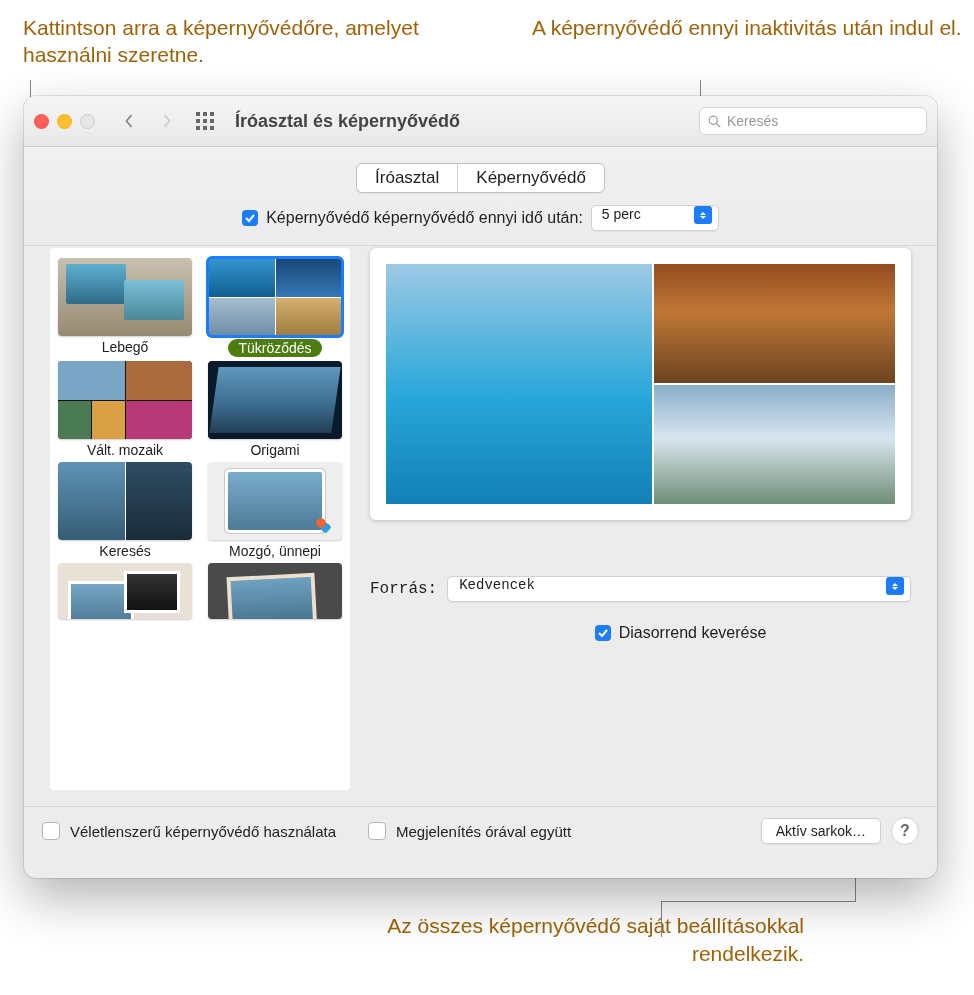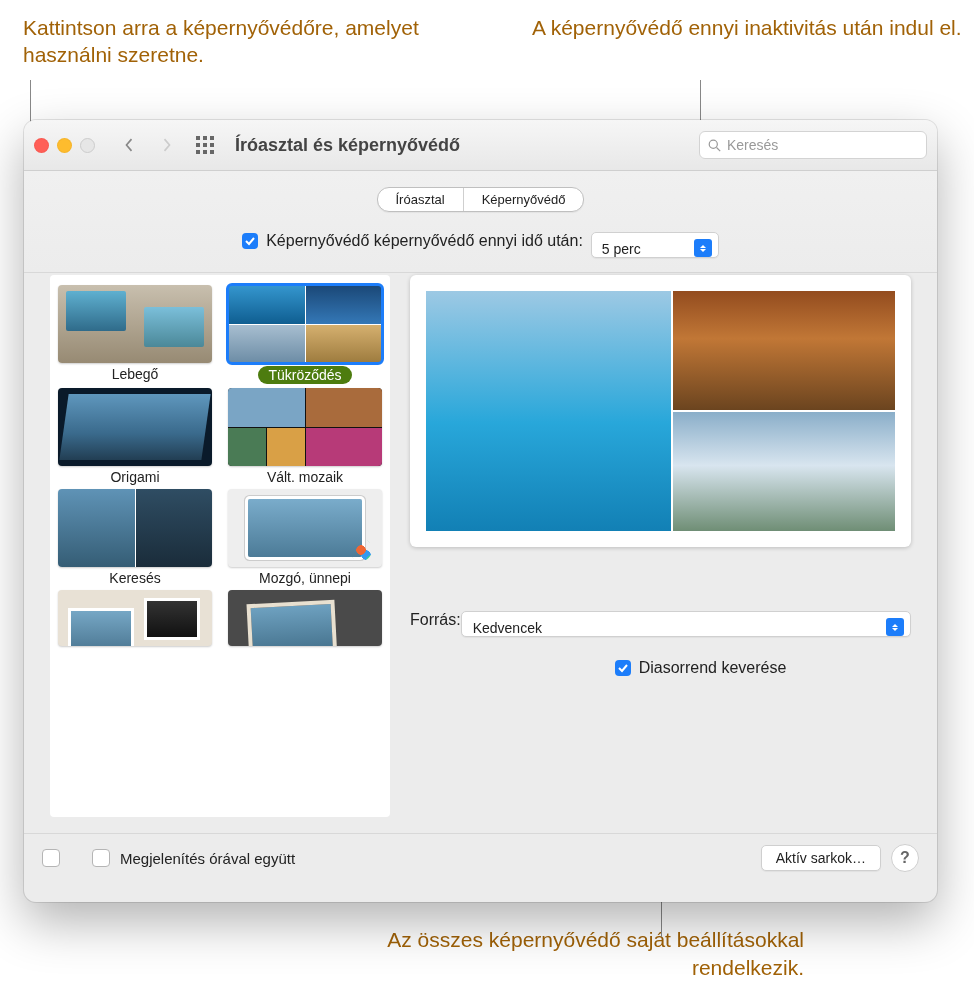--- a/index.html
+++ b/index.html
@@ -19,21 +19,21 @@
     line-height: 1.3;
     color: #a16207;
   }
   .callout-line {
     position: absolute;
     background: #888;
   }
   .window {
     position: absolute;
     left: 24px;
-    top: 120px;
+    top: 96px;
     width: 913px;
     height: 782px;
     border-radius: 12px;
     box-shadow: 0 20px 50px rgba(0,0,0,0.3), 0 0 0 1px rgba(0,0,0,0.1);
     background: #ececec;
     overflow: hidden;
   }
   .toolbar {
     height: 50px;
     background: linear-gradient(#f6f6f6, #e8e8e8);
@@ -64,62 +64,61 @@
   }
   .search {
     width: 210px; height: 26px; border-radius: 6px; background:#fff;
     border:1px solid #d3d3d3; display:flex; align-items:center; padding:0 8px;
     color:#999; font-size:14px; gap:6px;
   }
   .tabbar {
     display:flex; justify-content:center; padding:16px 0 12px;
   }
   .seg {
-    display:flex; border:1px solid #bfbfbf; border-radius:12px; overflow:hidden;
-    background:#fff; font-size:13px; box-shadow: 0 1px 1px rgba(0,0,0,0.05);
+    display:flex; border:1px solid #bfbfbf; border-radius:6px; overflow:hidden;
+    background:#fff; font-size:17px; box-shadow: 0 1px 1px rgba(0,0,0,0.05);
   }
   .seg > div {
     padding: 4px 18px; cursor:pointer;
   }
   .seg > div:first-child { border-right:1px solid #cfcfcf; }
   .seg > .active {  }
   .checkrow {
     display:flex; justify-content:center; align-items:center; gap:8px; font-size:16px;
     padding-bottom: 14px;
   }
   .checkbox {
     width:16px; height:16px; border-radius:4px; background:#1c7dfa;
     display:flex; align-items:center; justify-content:center; flex-shrink:0;
   }
   .checkbox.unchecked { background:#fff; border:1px solid #b5b5b5; }
   .checkbox svg { width:12px; height:12px; }
   .popup {
     background:#fff; border:1px solid #d0d0d0; border-radius:5px; height:24px;
-    padding:0 6px 0 10px; display:flex; align-items:flex-end; font-size:14px;
+    padding:0 6px 0 10px; display:flex; align-items:flex-start; font-size:14px;
     box-shadow: 0 1px 1px rgba(0,0,0,0.05);
-    margin-top: 8px;
   }
   .popup .arrows {
     width:18px; height:18px; background:#1c7dfa; border-radius:3px; margin-left:10px;
     display:flex; flex-direction:column; align-items:center; justify-content:center; gap:1px;
   }
   .popup .arrows::before, .popup .arrows::after {
     content:""; width:0; height:0; border-left:3px solid transparent; border-right:3px solid transparent;
   }
   .popup .arrows::before { border-bottom:3px solid #fff; }
   .popup .arrows::after { border-top:3px solid #fff; }
   .content {
     padding: 0 26px 14px;
     border-top:1px solid #d8d8d8;
   }
   .content-inner {
     display:flex; gap:20px; height:542px; padding:2px 0;
   }
   .thumb-panel {
-    width: 340px; overflow-y:hidden; background:#fff; border-radius:4px; position:relative; flex-shrink:0;
+    width: 300px; overflow-y:hidden; background:#fff; border-radius:4px; position:relative; flex-shrink:0;
   }
   .thumb-scroll {
     padding: 10px 8px; display:grid; grid-template-columns: 1fr 1fr; gap:4px 16px;
   }
   .thumb-item { text-align:center; font-size:14px; cursor:pointer; }
   .thumb-box {
     height:78px; border-radius:4px; position:relative; overflow:hidden; margin-bottom:3px;
     box-shadow: 0 1px 2px rgba(0,0,0,0.2);
   }
   .thumb-item.selected .thumb-box { outline:3px solid #1c7dfa; outline-offset:-1px; }
@@ -167,21 +166,21 @@
   }
   .preview-box {
     height:272px; border-radius:6px; background:#eee; overflow:hidden;
     box-shadow: 0 1px 4px rgba(0,0,0,0.2);
     display:grid; grid-template-columns: 1.1fr 1fr; grid-template-rows: 1fr 1fr; gap:2px; background:#fff; padding:16px; box-sizing:border-box;
   }
   .preview-box > div:nth-child(1){grid-row:1/3;background:linear-gradient(180deg,#9dc9e4 0%,#28a7da 55%,#1280b5 100%);}
   .preview-box > div:nth-child(2){background:linear-gradient(180deg,#934c1f 0%,#c17736 40%,#6b441f 100%);}
   .preview-box > div:nth-child(3){background:linear-gradient(180deg,#8aaec9 0%,#d8e5ef 45%,#6f8e75 100%);}
   .source-row {
-    display:flex; align-items:center; gap:0; font-size:16px;
+    display:flex; align-items:center; gap:10px; font-size:16px;font-family:Liberation Mono, monospace;
   }
   .source-row .popup { flex:1; margin-left:auto;padding-left:11px; }
   .shuffle-row {
     display:flex; align-items:center; gap:8px; font-size:16px; margin-top:22px; padding-left:80px;justify-content:center;
   }
   .footer {
     border-top:1px solid #d8d8d8; display:flex; align-items:center; padding: 10px 18px; gap:10px; font-size:15px;
   }
   .btn {
     background:#fff; border:1px solid #cfcfcf; border-radius:5px; padding:4px 14px; font-size:14px;
@@ -193,21 +192,21 @@
   }
   .bracket {
     position:absolute; border:1px solid #888; border-left:none; width:14px;
   }
 </style>
 </head>
 <body>
 
 <div class="callout" style="left:23px; top:14px; width:430px;">Kattintson arra a képernyővédőre, amelyet használni szeretne.</div>
 <div class="callout" style="right:12px; top:14px; width:430px; text-align:left;">A képernyővédő ennyi inaktivitás után indul el.</div>
-<div class="callout" style="right:170px; bottom:14px; width:430px; text-align:right;">Az összes képernyővédő saját beállításokkal rendelkezik.</div>
+<div class="callout" style="right:170px; bottom:28px; width:430px; text-align:right;">Az összes képernyővédő saját beállításokkal rendelkezik.</div>
 
 <div class="callout-line" style="left:30px; top:80px; width:1px; height:345px;"></div>
 <div class="callout-line" style="left:30px; top:425px; width:56px; height:1px;"></div>
 <div class="callout-line" style="left:700px; top:80px; width:1px; height:60px;"></div>
 <div class="callout-line" style="left:661px; top:902px; width:1px; height:35px;"></div>
 
 <div class="bracket" style="left:841px; top:757px; height:116px;"></div>
 <div class="callout-line" style="left:855px; top:815px; width:1px; height:86px;"></div>
 <div class="callout-line" style="left:661px; top:901px; width:195px; height:1px;"></div>
 
@@ -278,28 +277,28 @@
     <div class="content-inner">
       <div class="thumb-panel">
         <div class="thumb-scroll" id="thumb-scroll">
             <div class="thumb-item"><div class="thumb-box pv-lebego"></div><span class="thumb-label">Lebegő</span></div>
             <div class="thumb-item selected"><div class="thumb-box pv-tukroz">
                 <div></div>
                 <div></div>
                 <div></div>
                 <div></div>
               </div><span class="thumb-label">Tükröződés</span></div>
+            <div class="thumb-item"><div class="thumb-box pv-mozaik">
+                <div></div>
+                <div></div>
+                <div></div>
+                <div></div>
+                <div></div>
+              </div><span class="thumb-label">Vált. mozaik</span></div>
             <div class="thumb-item"><div class="thumb-box pv-origami"></div><span class="thumb-label">Origami</span></div>
-            <div class="thumb-item"><div class="thumb-box pv-mozaik">
-                <div></div>
-                <div></div>
-                <div></div>
-                <div></div>
-                <div></div>
-              </div><span class="thumb-label">Vált. mozaik</span></div>
             <div class="thumb-item"><div class="thumb-box pv-toloajto">
                 <div></div>
                 <div></div>
               </div><span class="thumb-label">Keresés</span></div>
             <div class="thumb-item"><div class="thumb-box pv-unnepi"></div><span class="thumb-label">Mozgó, ünnepi</span></div>
             <div class="thumb-item"><div class="thumb-box pv-fotofolyam" style="height: 56px;"></div><span class="thumb-label" style="visibility: hidden;">Fotófolyam</span></div>
             <div class="thumb-item"><div class="thumb-box pv-regi" style="height: 56px;"></div><span class="thumb-label" style="visibility: hidden;">Régi képek</span></div>
           </div>
       </div>
       <div class="preview-panel">
@@ -324,19 +323,20 @@
             </div>
             <span>Diasorrend keverése</span>
           </div>
         </div>
       </div>
     </div>
   </div>
 
   <div class="footer">
     <div class="checkbox unchecked"></div>
+    <span>Véletlenszerű képernyővédő használata</span>
     <div style="width:12px"></div>
     <div class="checkbox unchecked"></div>
     <span style="margin-right:auto">Megjelenítés órával együtt</span>
     <div class="btn">Aktív sarkok…</div>
     <div class="help-btn">?</div>
   </div>
 </div>
 
 </body></html>

